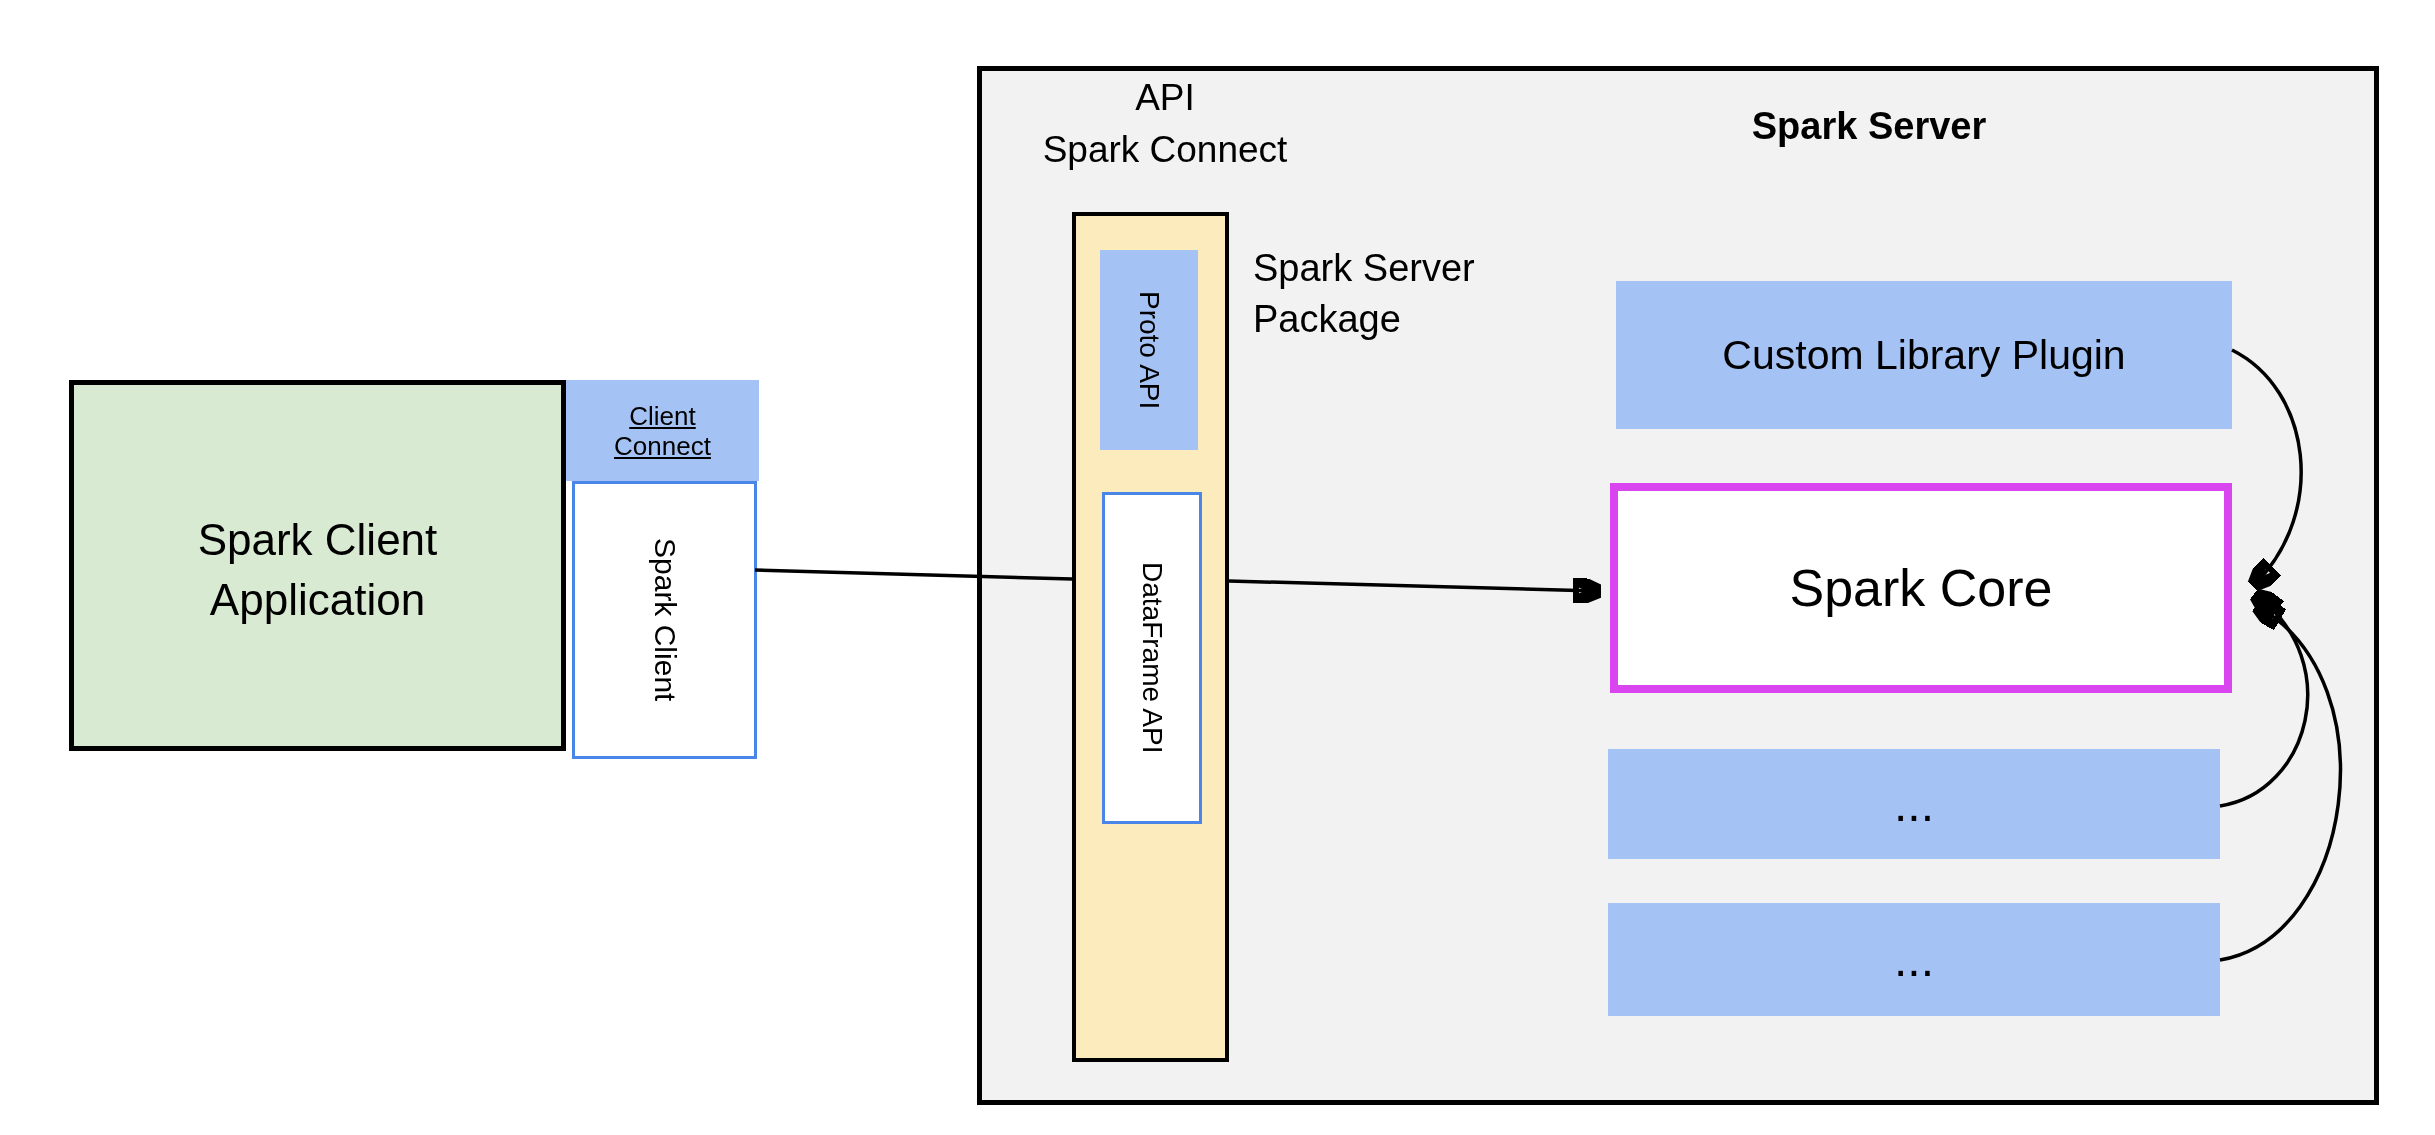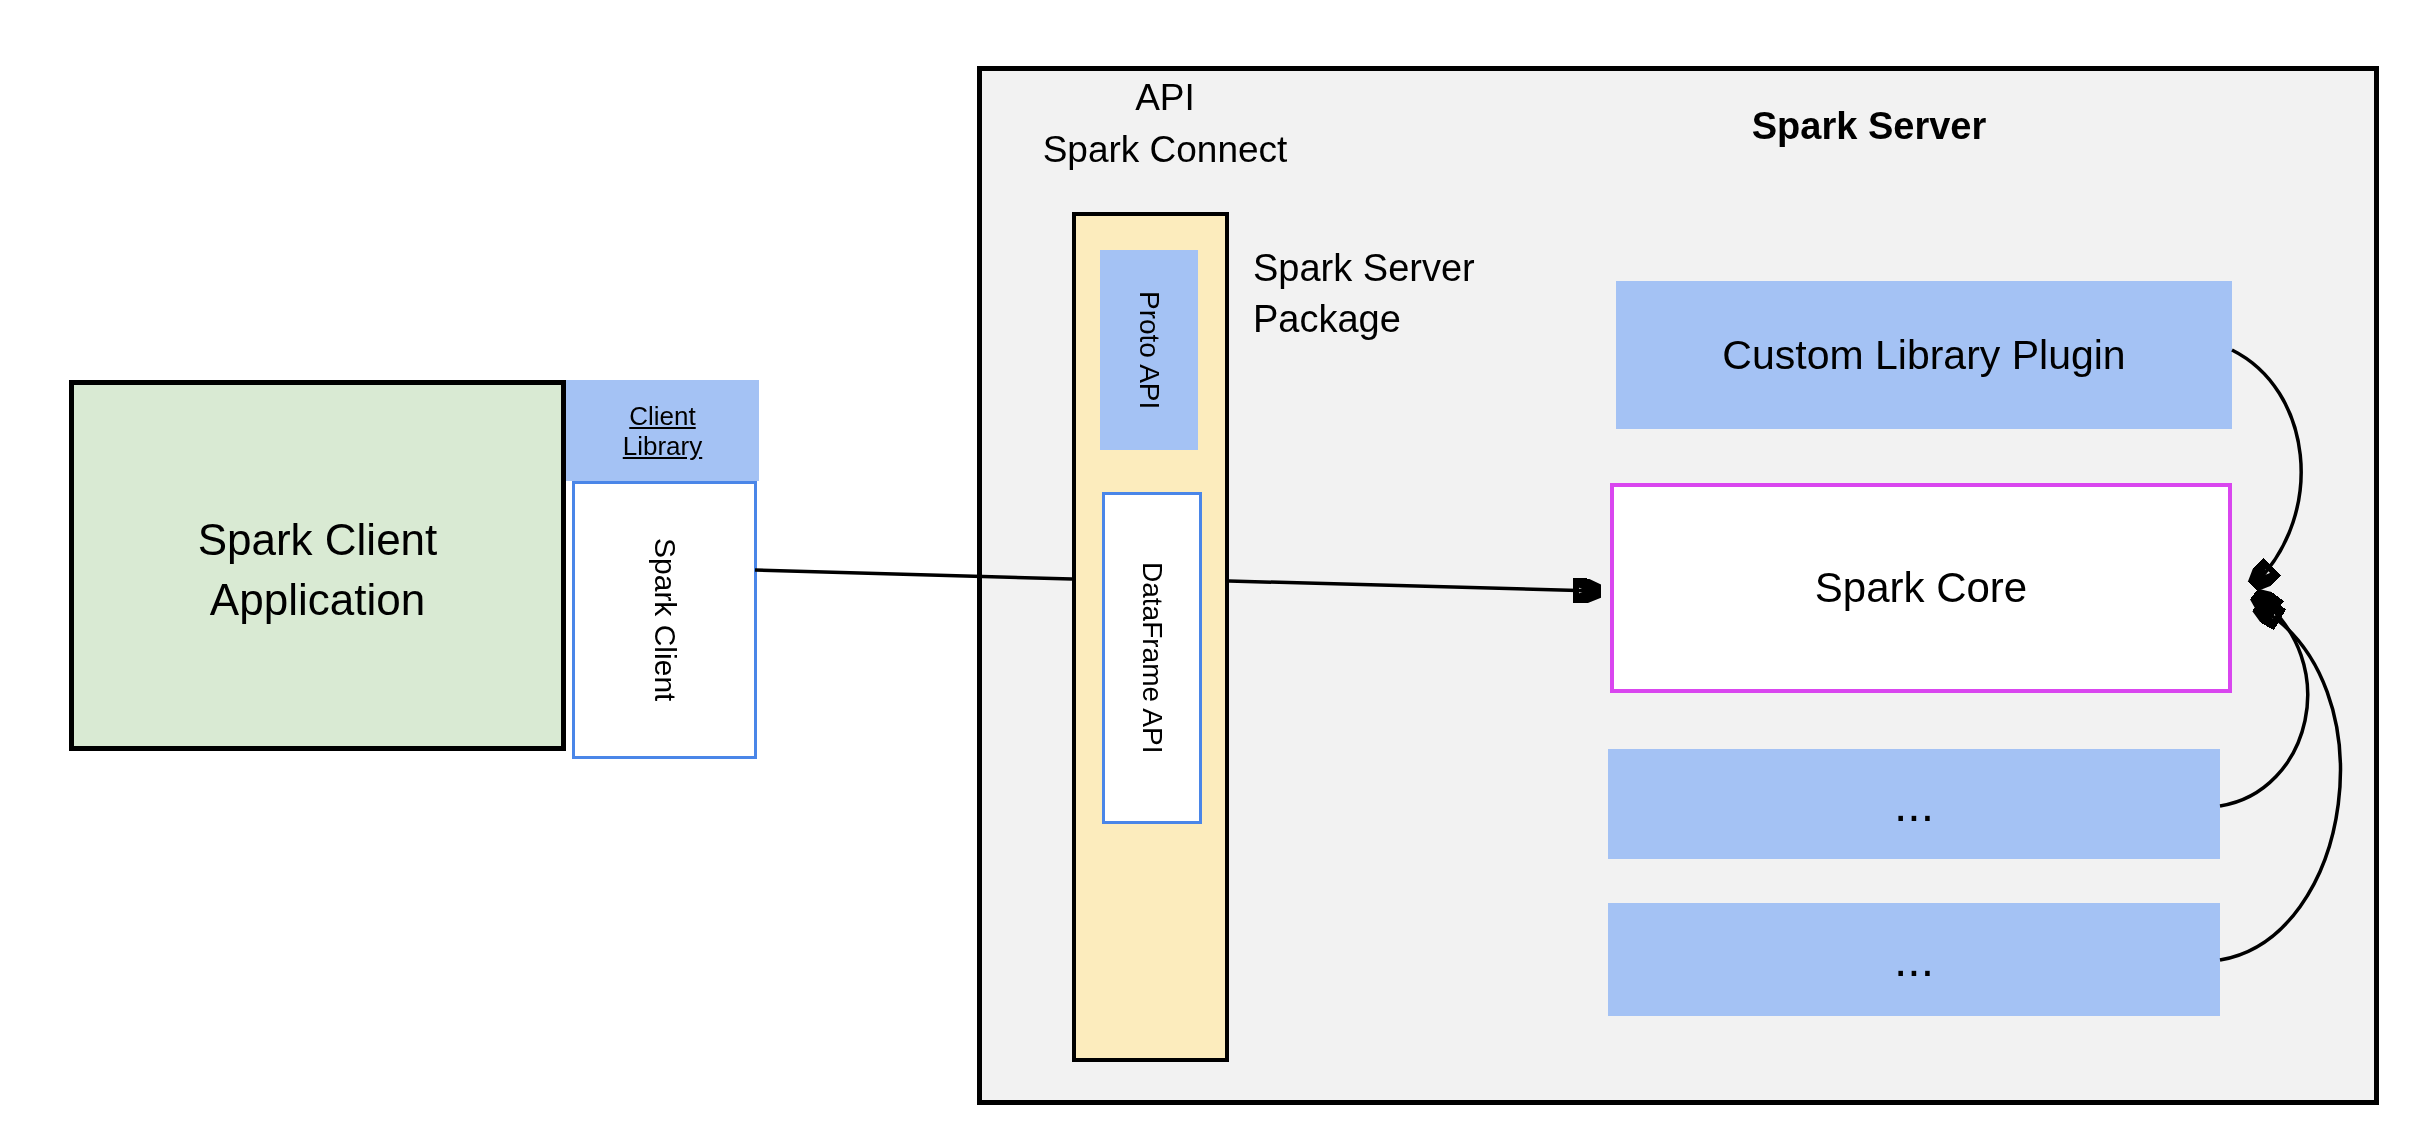--- a/index.html
+++ b/index.html
@@ -56,21 +56,21 @@
   }
   .dataframe-api .lbl{font-size:28px;}
   .server-library-label{left:1253px;top:243px;width:340px;font-size:38px;line-height:51px;text-align:left;}
 
   .plugin-box{
     left:1616px;top:281px;width:616px;height:148px;
     background:#a4c2f4;font-size:41px;
   }
   .core-box{
     left:1610px;top:483px;width:622px;height:210px;
-    background:#ffffff;border:4px solid #d946ef;font-size:42px;
+    background:#ffffff;border:8px solid #d946ef;font-size:52px;
   }
   .more-box-1{left:1608px;top:749px;width:612px;height:110px;background:#a4c2f4;font-size:48px;}
   .more-box-2{left:1608px;top:903px;width:612px;height:113px;background:#a4c2f4;font-size:48px;}
 
   .lines-svg{left:0;top:0;width:2435px;height:1135px;pointer-events:none;}
   .lines-svg path, .lines-svg line{fill:none;stroke:#000;stroke-width:3.5px;}
 </style>
 </head>
 <body>
 
@@ -81,21 +81,21 @@
   <div class="abs app-label center">
     <div>
       <div>Spark Client</div>
       <div>Application</div>
     </div>
   </div>
 
   <div class="abs client-package center">
     <div class="lbl">
       <div>Client</div>
-      <div>Library</div>
+      <div>Connect</div>
     </div>
   </div>
 
   <div class="abs spark-client-box center">
     <div class="lbl vtext">Spark Client</div>
   </div>
 
   <div class="abs gray-panel"></div>
 
   <div class="abs connect-api-label">

